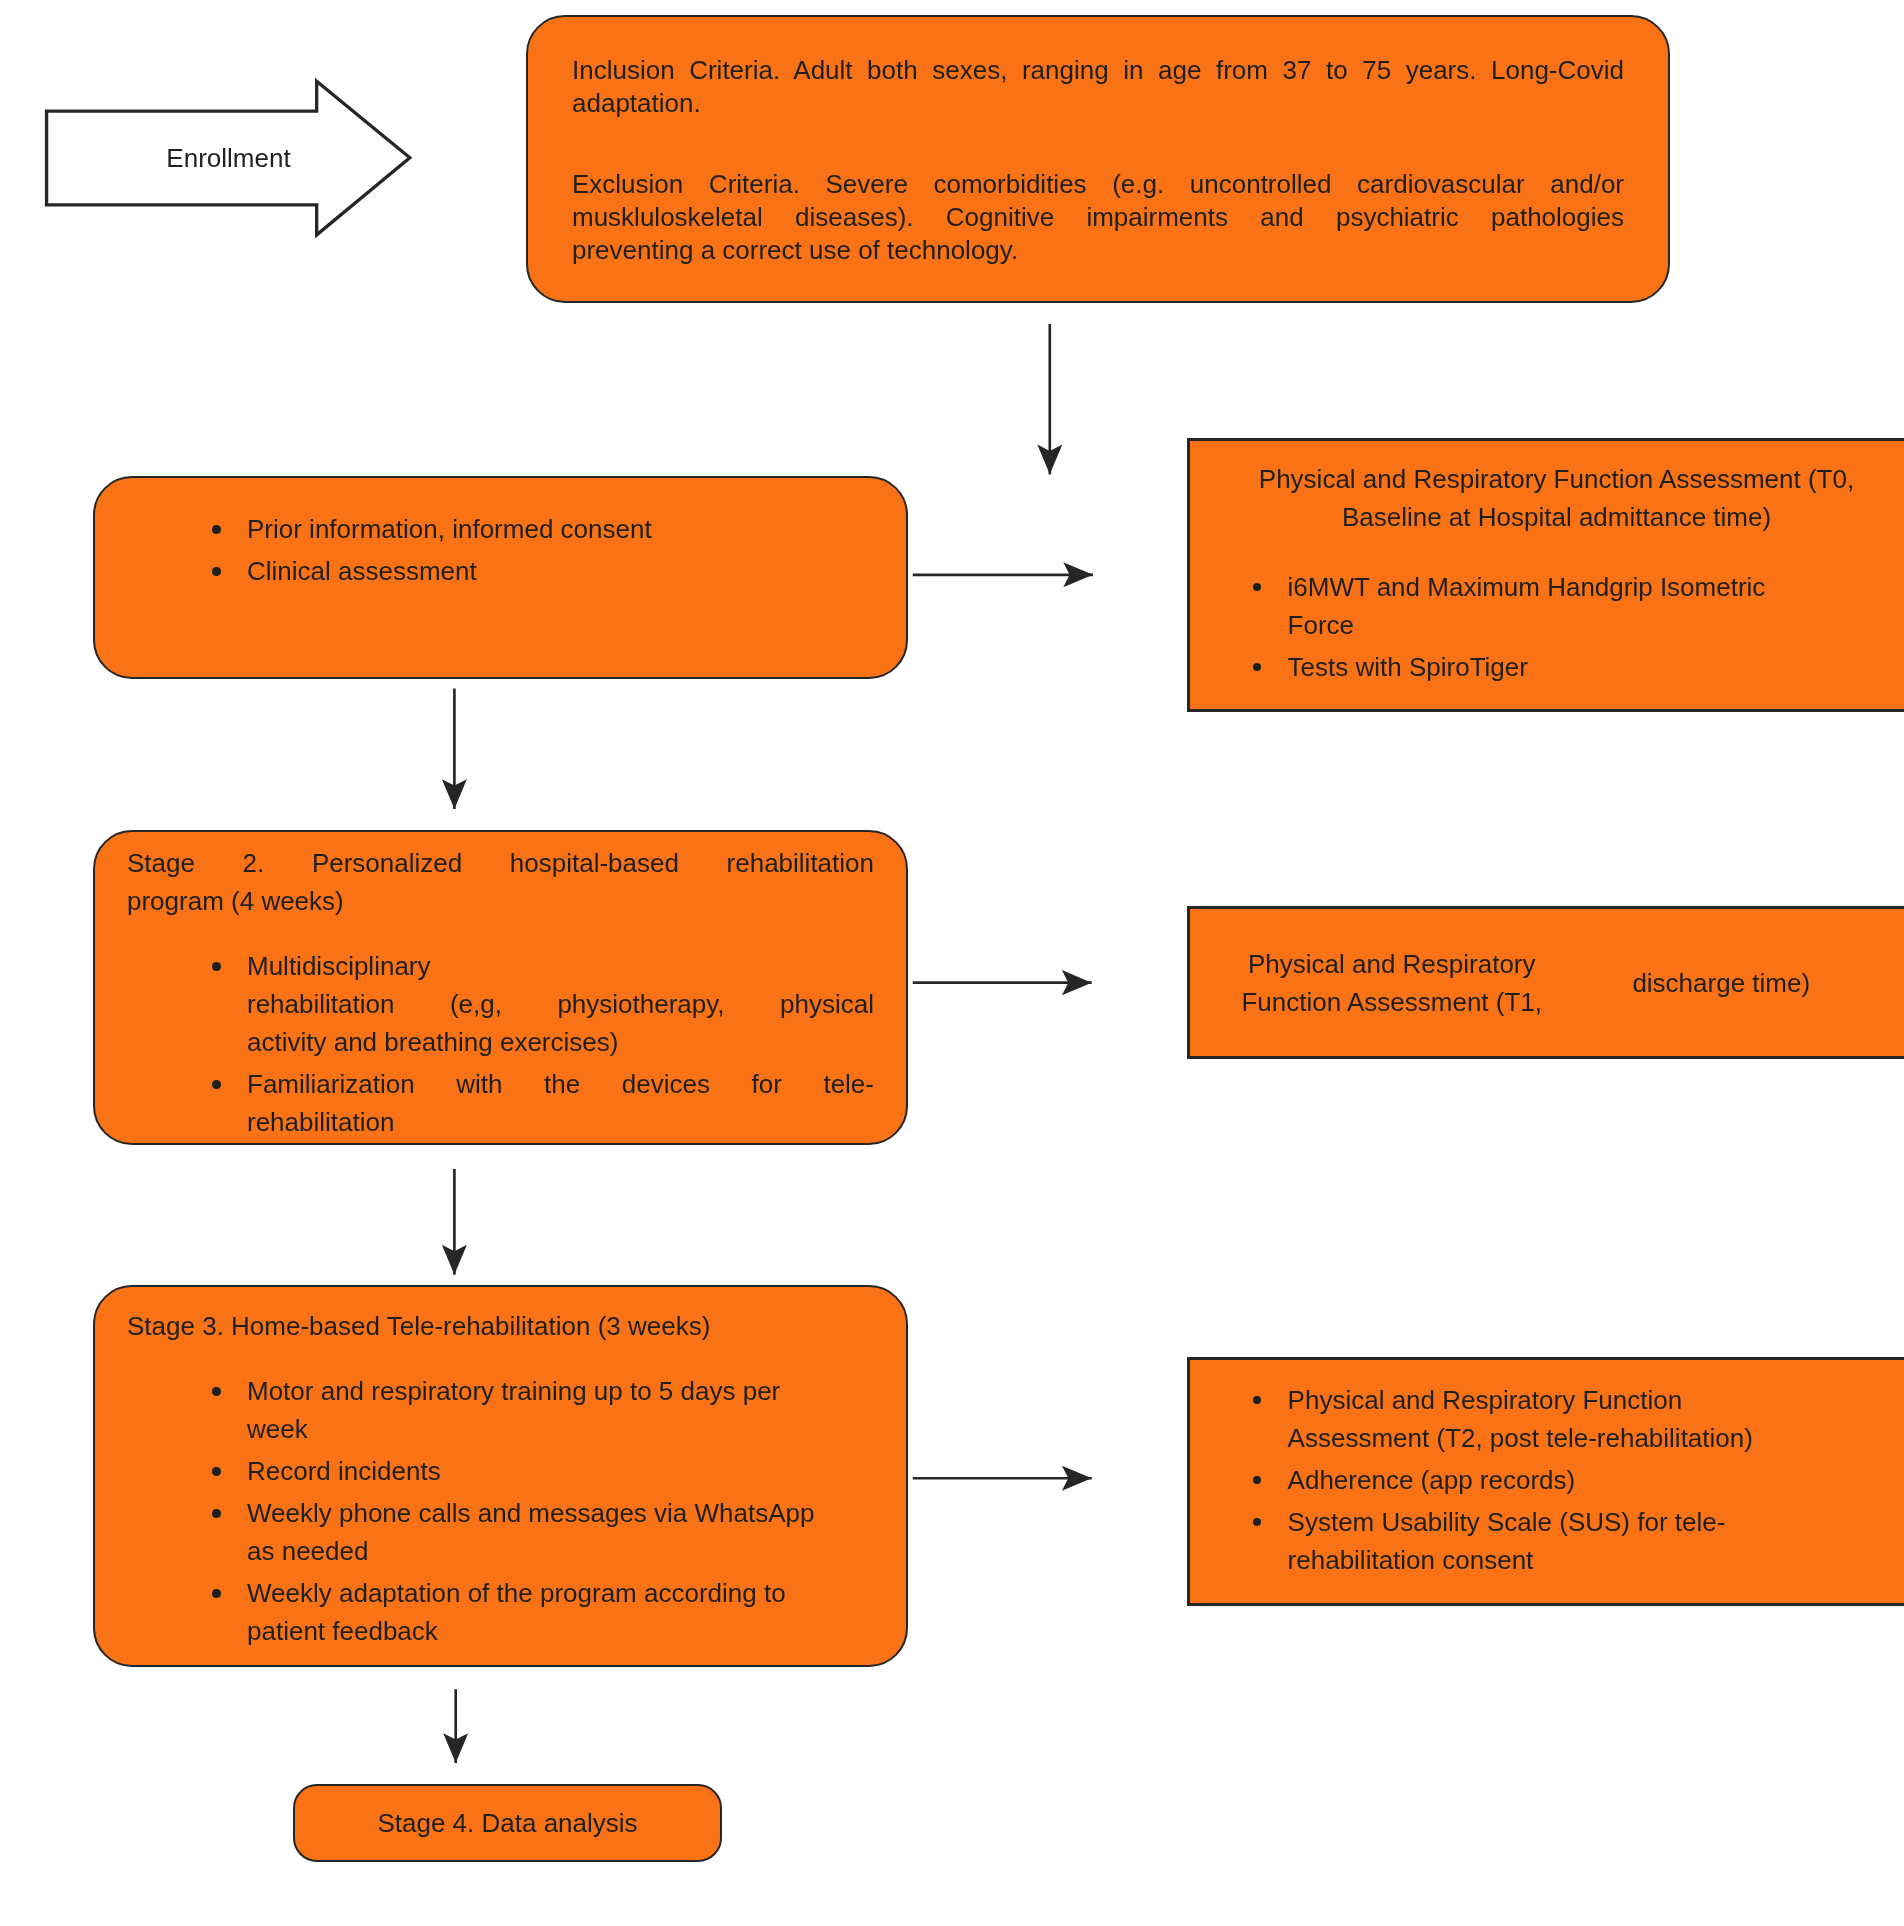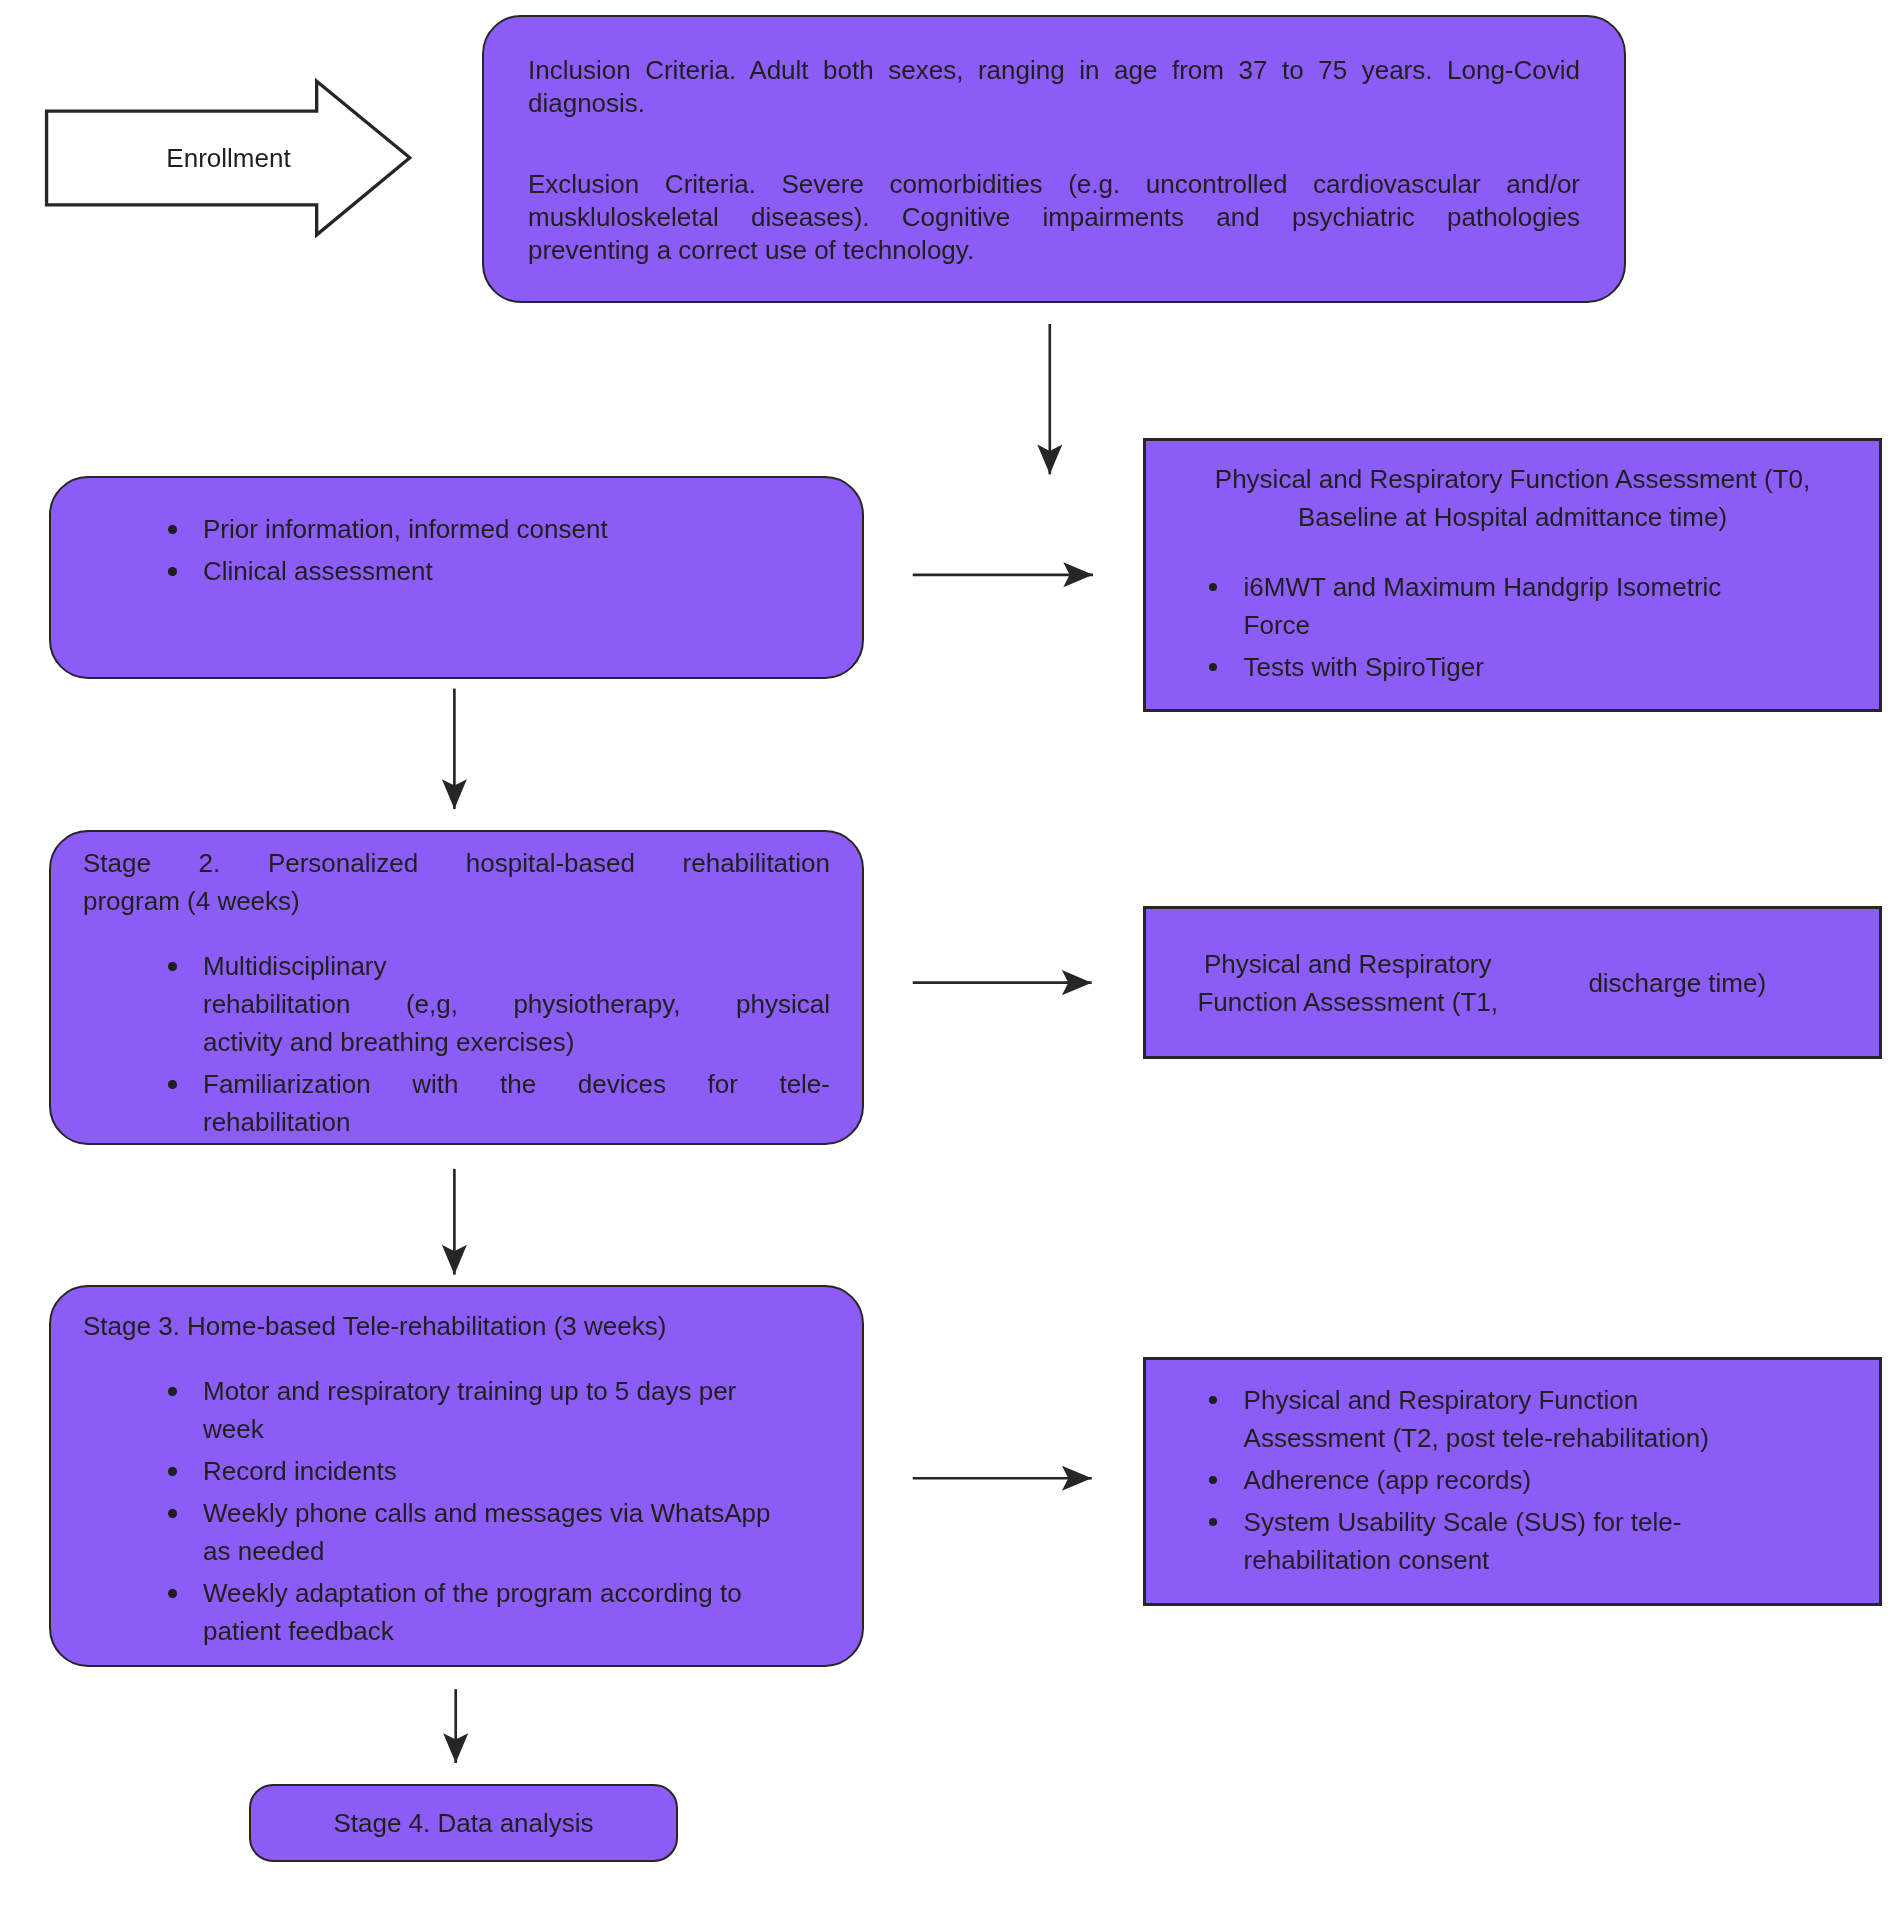--- a/index.html
+++ b/index.html
@@ -15,22 +15,23 @@
   .overlay {
     position: absolute;
     left: 0; top: 0;
     width: 1904px; height: 1926px;
     z-index: 1;
   }
   .box {
     position: absolute;
     box-sizing: border-box;
     border: 2.7px solid #262626;
-    background: #8b5cf6;
+    background: #f97316;
     z-index: 2;
+    margin-left: 44px;
   }
   .rounded { border-radius: 39px; }
   .rect { border-width: 3.3px; border-radius: 0; }
   .line { line-height: 38px; }
   .criteria-line { line-height: 33px; }
   .jl { text-align: justify; text-align-last: justify; }
   .center { text-align: center; }
   .title-block { margin: 0 0 27px 0; }
   .para { margin: 0; }
   .bullets { margin: 0; padding: 0; list-style: none; }
@@ -86,21 +87,21 @@
     <line x1="683" y1="1757" x2="683" y2="1916" stroke="#262626" stroke-width="4" marker-end="url(#ah)"></line>
     <line x1="1372" y1="2222" x2="1641" y2="2222" stroke="#262626" stroke-width="4" marker-end="url(#ah)"></line>
     <line x1="685" y1="2539" x2="685" y2="2650" stroke="#262626" stroke-width="4" marker-end="url(#ah)"></line>
   </svg>
 
   <div id="enrollment-label">Enrollment</div>
 
   <div class="box rounded" id="criteria-box">
     <div class="para">
       <div class="criteria-line jl">Inclusion Criteria. Adult both sexes, ranging in age from 37 to 75 years. Long-Covid</div>
-      <div class="criteria-line">diagnosis.</div>
+      <div class="criteria-line">adaptation.</div>
     </div>
     <div class="para" id="criteria-p2">
       <div class="criteria-line jl">Exclusion Criteria. Severe comorbidities (e.g. uncontrolled cardiovascular and/or</div>
       <div class="criteria-line jl">muskluloskeletal diseases). Cognitive impairments and psychiatric pathologies</div>
       <div class="criteria-line">preventing a correct use of technology.</div>
     </div>
   </div>
 
   <div class="box rounded stage-box" id="stage1-box">
     <ul class="bullets">

